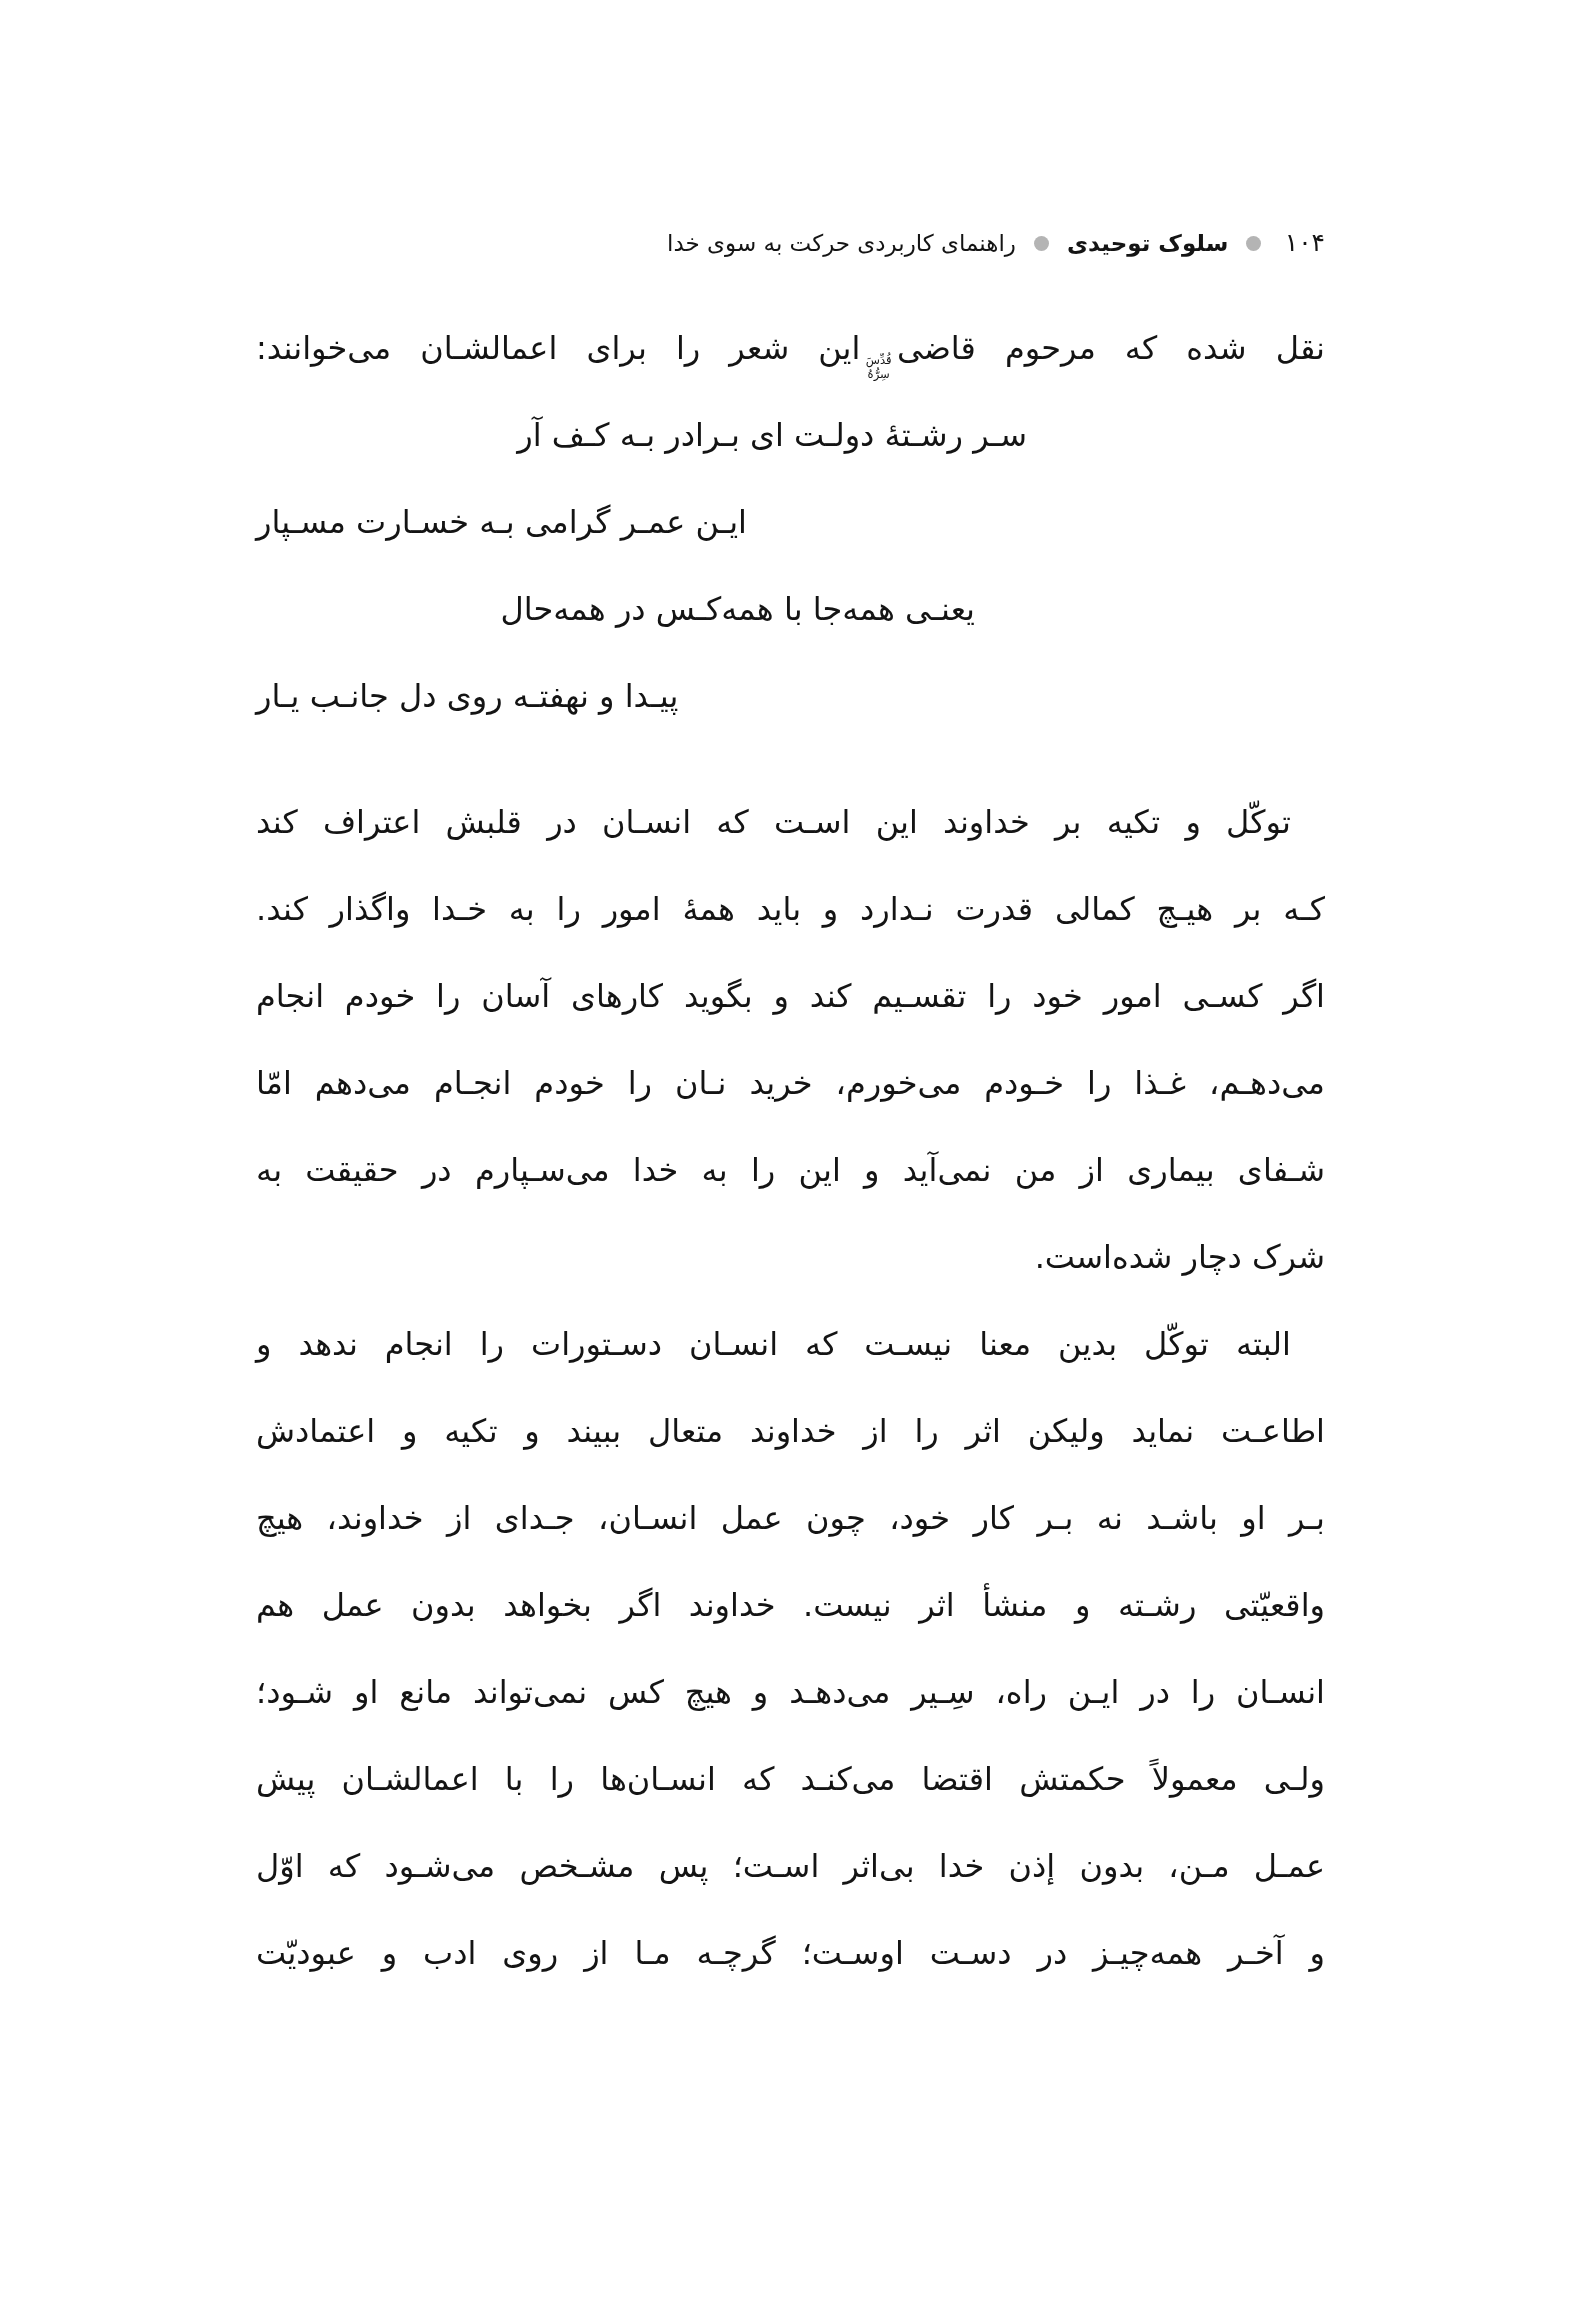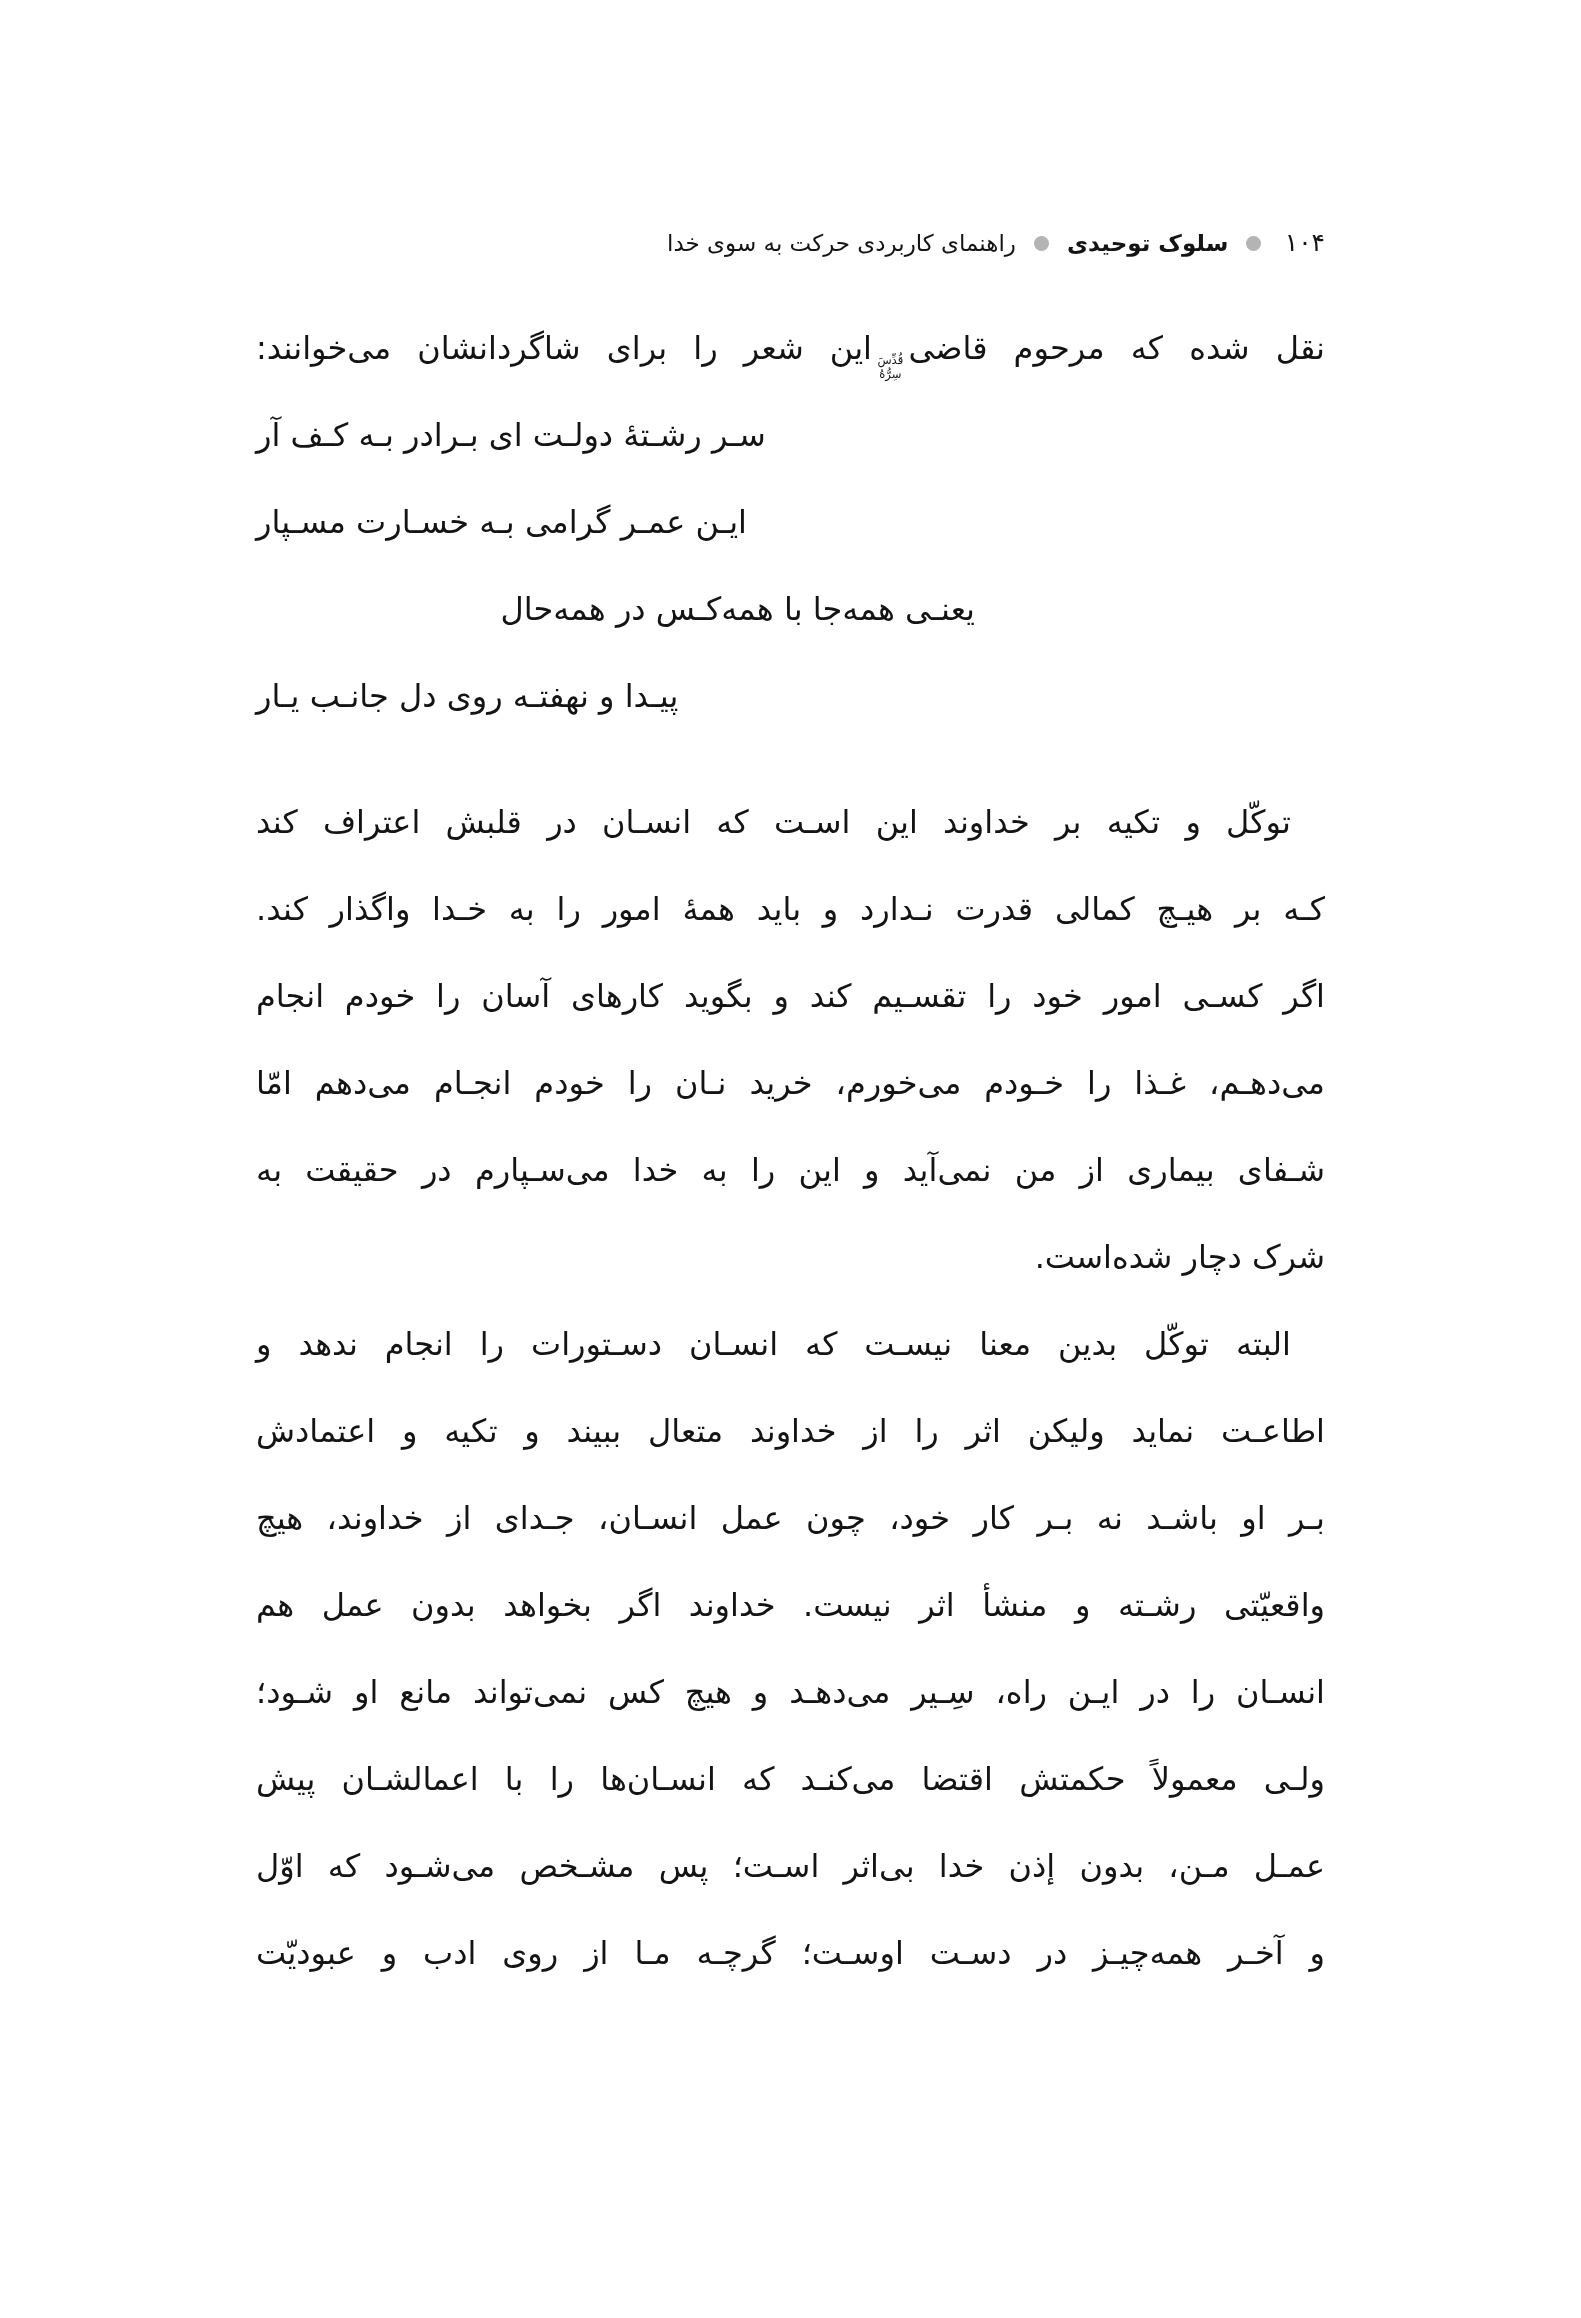--- a/index.html
+++ b/index.html
@@ -62,21 +62,21 @@
   }
   .startline {                  
     text-align: right;
     text-align-last: right;
   }
   .indent { padding-right: 34px; }
 
   
   .poem { margin: 0; }
   .poem-line { line-height: 87px; white-space: nowrap; }
-  .poem-line.offset-a { text-align: left; padding-right: 298px; }
+  .poem-line.offset-a { text-align: right; padding-right: 298px; }
   .poem-line.offset-b { text-align: left; }
   .poem-line.offset-c { text-align: right; padding-right: 350px; }
 
   .para-2 { margin-top: 39px; }
   .para-3 { margin-top: 0; }
 
   
   .honorific {
     display: inline-flex;
     flex-direction: column;
@@ -101,21 +101,21 @@
     <span class="dot"></span>
     <span class="book-subtitle">راهنمای کاربردی حرکت به سوی خدا</span>
   </div>
 
   <div class="body-text">
 
     <div class="jline">
       <span>نقل شده که مرحوم قاضی</span><span class="honorific">
           <span>قُدِّسَ</span>
           <span>سِرُّهُ</span>
-        </span><span>این شعر را برای شاگردانشان می‌خوانند:</span>
+        </span><span>این شعر را برای اعمالشـان می‌خوانند:</span>
     </div>
 
     <div class="poem">
       <div class="poem-line offset-a">سـر رشـتهٔ دولـت ای بـرادر بـه کـف آر</div>
       <div class="poem-line offset-b">ایـن عمـر گرامی بـه خسـارت مسـپار</div>
       <div class="poem-line offset-c">یعنـی همه‌جا با همه‌کـس در همه‌حال</div>
       <div class="poem-line offset-b">پیـدا و نهفتـه روی دل جانـب یـار</div>
     </div>
 
     <div class="para-2">

